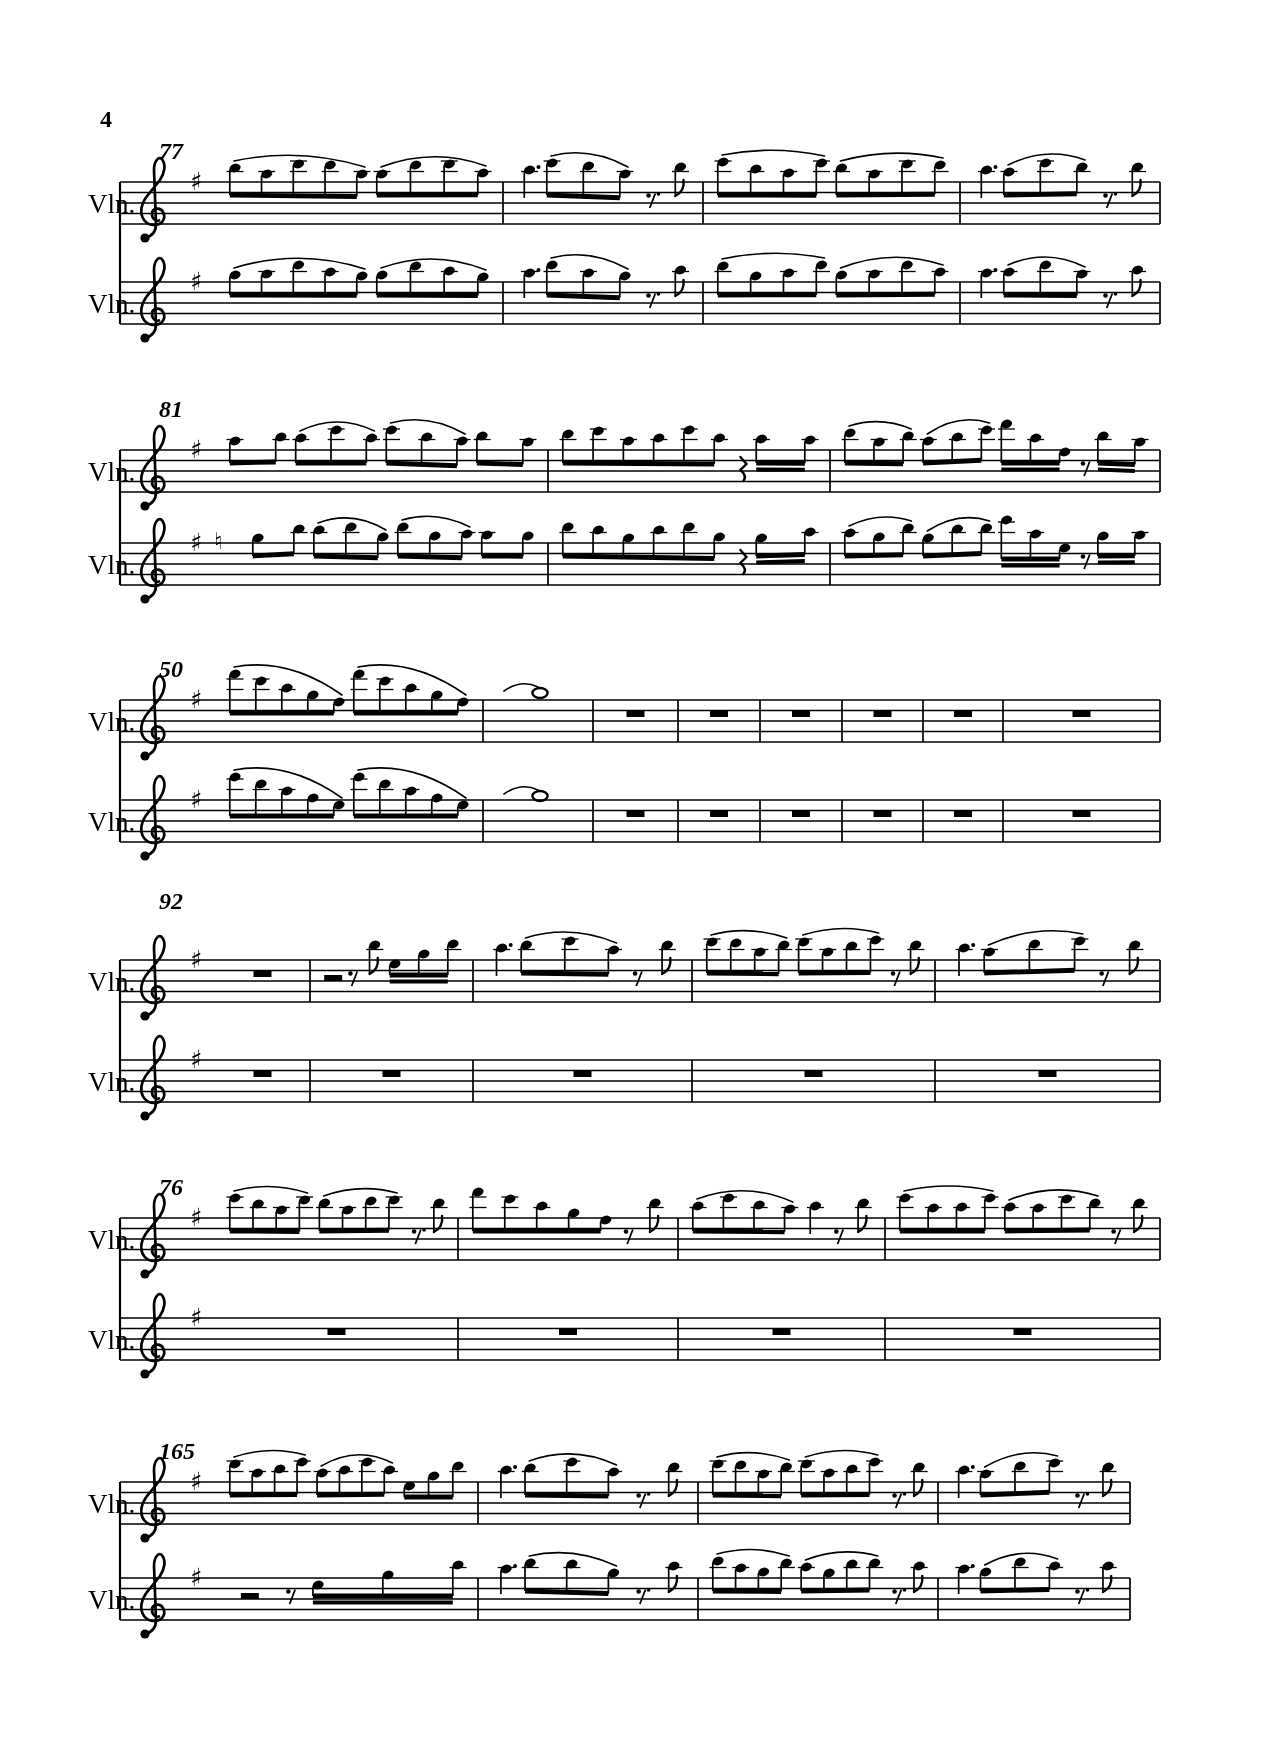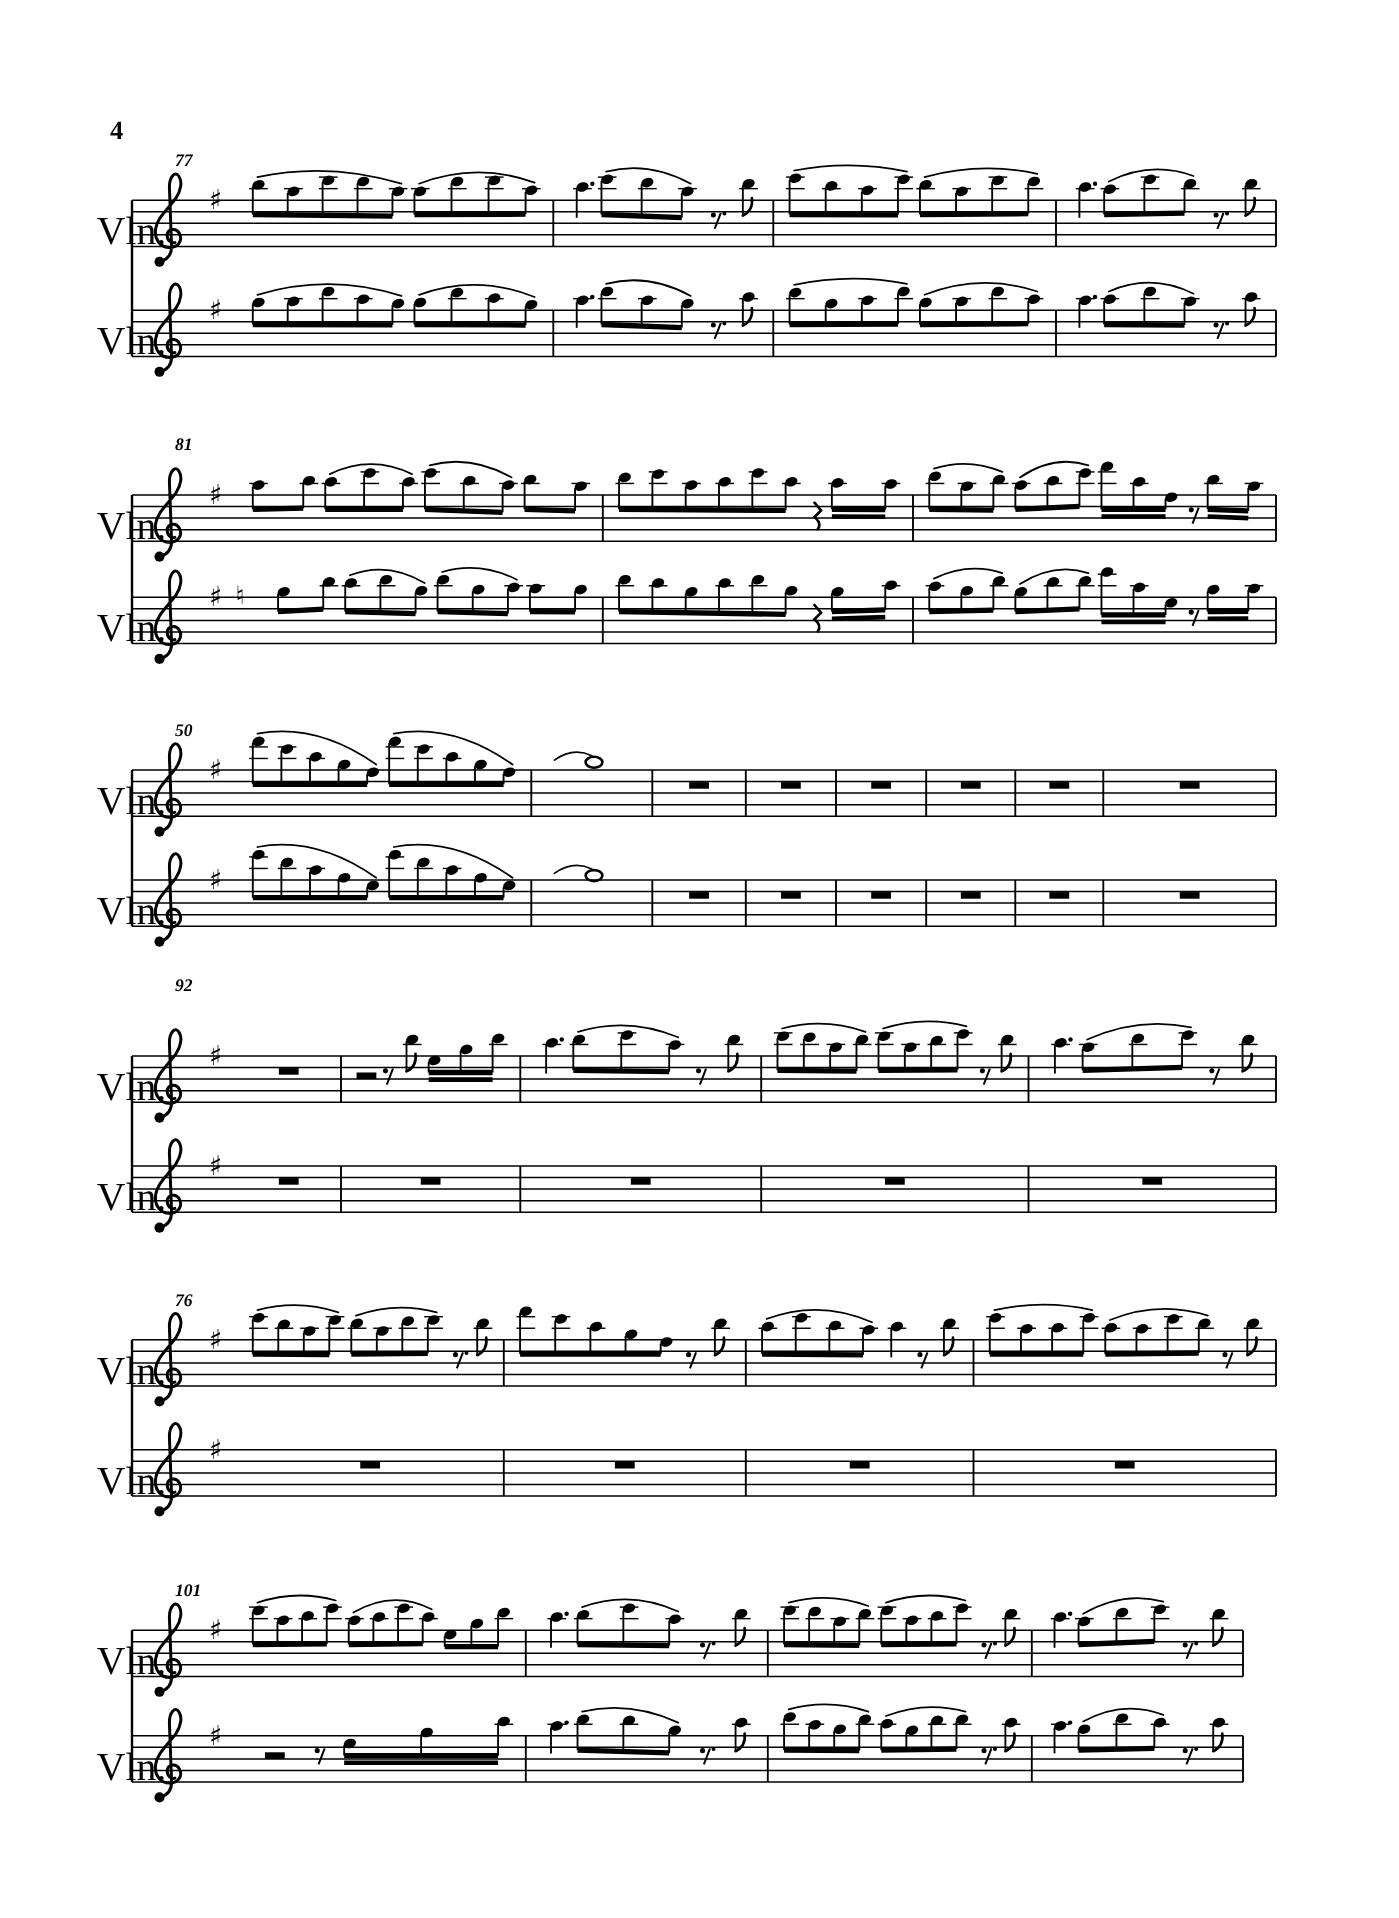--- a/index.html
+++ b/index.html
@@ -1,22 +1,22 @@
 <!DOCTYPE html>
 <html><head>
 <meta charset="utf-8">
 <title>Score page</title>
 <style>
   html,body{margin:0;padding:0;background:#e8e8e8;}
   .page{position:relative;width:1272px;height:1744px;background:#ffffff;overflow:hidden;
         font-family:"Liberation Serif", serif;color:#000;}
   .page-number{position:absolute;left:100px;top:106px;font-size:24px;font-weight:bold;}
-  .mnum{position:absolute;left:159px;font-size:16px;font-style:italic;font-weight:bold;
+  .mnum{position:absolute;left:159px;font-size:24px;font-style:italic;font-weight:bold;
         font-family:"Liberation Serif", serif;}
-  .vln{position:absolute;left:88px;font-size:36px;font-family:"Liberation Serif", serif;}
+  .vln{position:absolute;left:88px;font-size:27px;font-family:"Liberation Serif", serif;}
   svg.score{position:absolute;left:0;top:0;}
 </style>
 </head>
 <body>
 
 <div class="page">
   <svg class="score" id="score-svg" width="1272" height="1744" viewBox="0 0 1272 1744">
       <g>
         <line x1="120" y1="182" x2="120" y2="324" stroke="#000" stroke-width="2.2"></line>
         <line x1="120" y1="182" x2="1160" y2="182" stroke="#000" stroke-width="1.35"></line>
@@ -1149,21 +1149,21 @@
       </g>
     </svg>
 
   <div class="page-number">4</div>
 
   <div class="mnum" style="top:138px">77</div>
   <div class="mnum" style="top:396px">81</div>
   <div class="mnum" style="top:656px">50</div>
   <div class="mnum" style="top:888px">92</div>
   <div class="mnum" style="top:1174px">76</div>
-  <div class="mnum" style="top:1438px">101</div>
+  <div class="mnum" style="top:1438px">165</div>
 
   <div class="vln" style="top:189px">Vln.</div>
   <div class="vln" style="top:289px">Vln.</div>
   <div class="vln" style="top:457px">Vln.</div>
   <div class="vln" style="top:550px">Vln.</div>
   <div class="vln" style="top:707px">Vln.</div>
   <div class="vln" style="top:807px">Vln.</div>
   <div class="vln" style="top:967px">Vln.</div>
   <div class="vln" style="top:1067px">Vln.</div>
   <div class="vln" style="top:1225px">Vln.</div>

